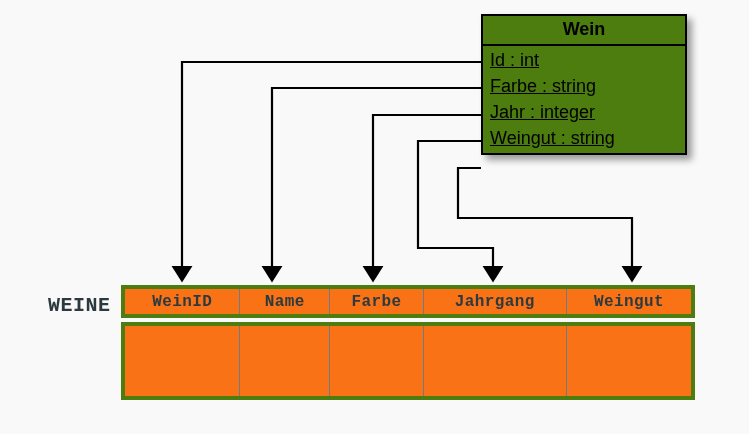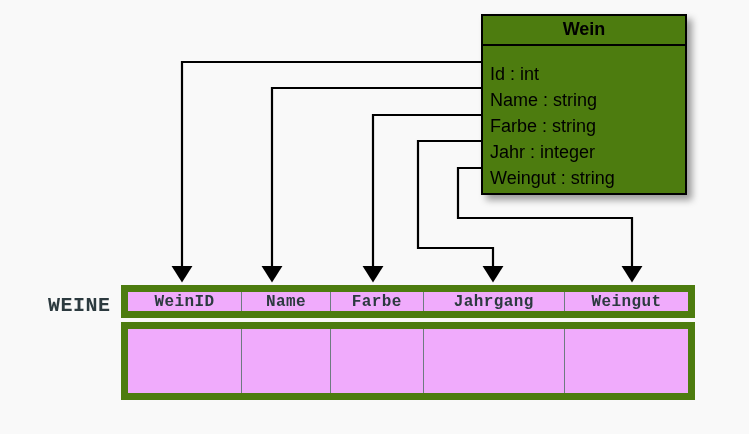--- a/index.html
+++ b/index.html
@@ -37,21 +37,22 @@
   #uml-class .class-title {
     text-align: center;
     font-weight: bold;
     font-size: 18px;
     color: #000;
     padding: 3px 0 4px 0;
     border-bottom: 2px solid #000;
     line-height: 1.15;
   }
   #uml-class .attr-list {
-    padding: 15px 0 2px 0;
+    padding: 1px 0 2px 0;
+    text-decoration: underline;
   }
   #uml-class .attr {
     font-size: 18px;
     color: #000;
     line-height: 26px;
     height: 26px;
     padding-left: 7px;
     white-space: nowrap;
     overflow: hidden;
   }
@@ -69,22 +70,22 @@
   }
   #rel-table {
     position: absolute;
     left: 121px;
     top: 285px;
     width: 574px;
   }
   .rel-row {
     display: flex;
     box-sizing: border-box;
-    border: 7px solid #4d7c0f;
-    background: #f0abfc;
+    border: 4px solid #4d7c0f;
+    background: #f97316;
   }
   .rel-row.header-row { height: 33px; }
   .rel-row.body-row   { height: 78px; margin-top: 4px; }
   .rel-cell {
     box-sizing: border-box;
     border-right: 1px solid #6d7c80;
     display: flex;
     align-items: center;
     justify-content: center;
     font-family: "Liberation Mono", "DejaVu Sans Mono", monospace;
@@ -119,21 +120,20 @@
       <path d="M481,115 L373,115 L373,268"></path>
       <path d="M481,141 L418,141 L418,248 L493,248 L493,268"></path>
       <path d="M481,168 L458,168 L458,218 L632,218 L632,268"></path>
     </g>
   </svg>
 
   <div id="uml-class">
     <div class="class-title">Wein</div>
     <div class="attr-list">
       <div class="attr">Id : int</div>
-      <div class="attr">Name : string</div>
       <div class="attr">Farbe : string</div>
       <div class="attr">Jahr : integer</div>
       <div class="attr">Weingut : string</div>
     </div>
   </div>
 
   <div id="table-label">WEINE</div>
 
   <div id="rel-table">
     <div class="rel-row header-row">

